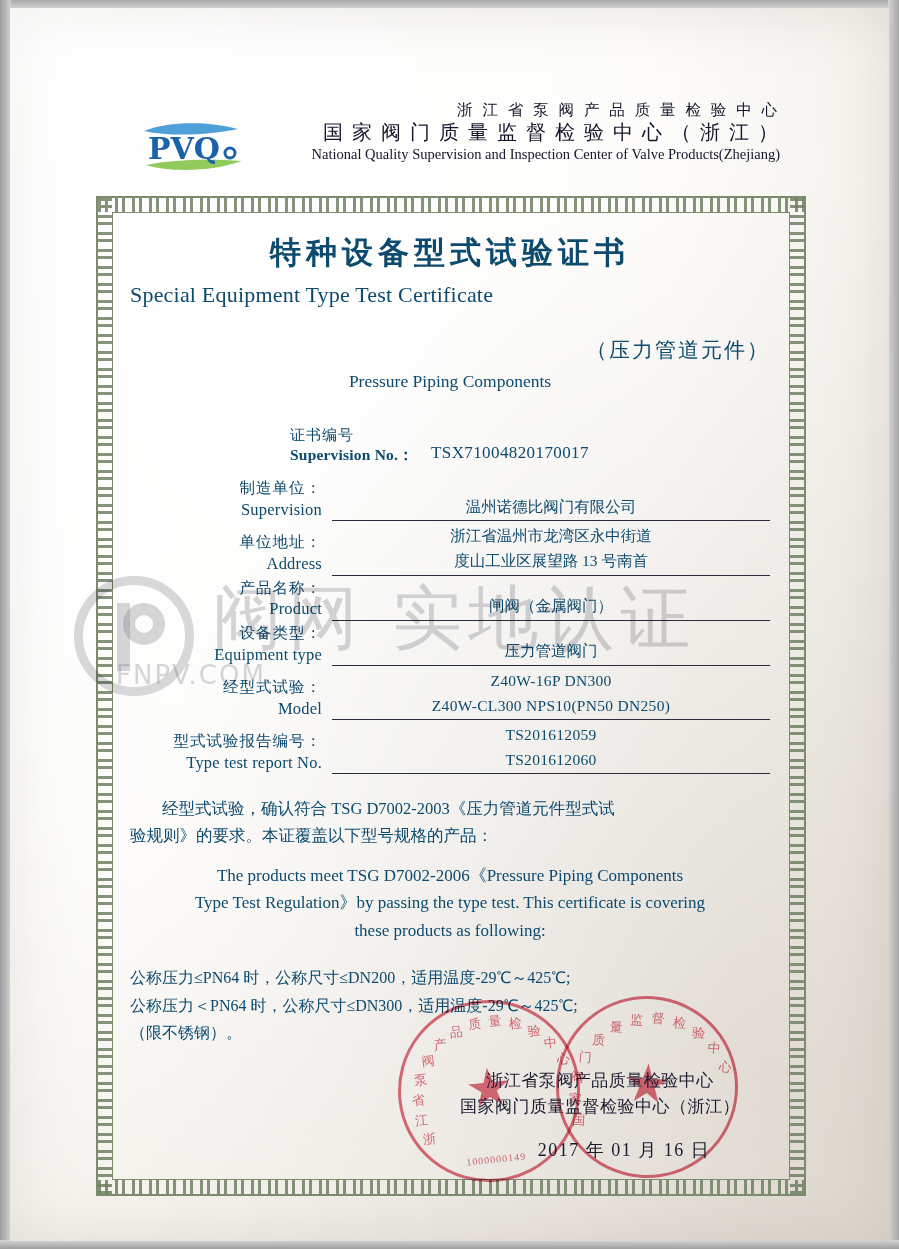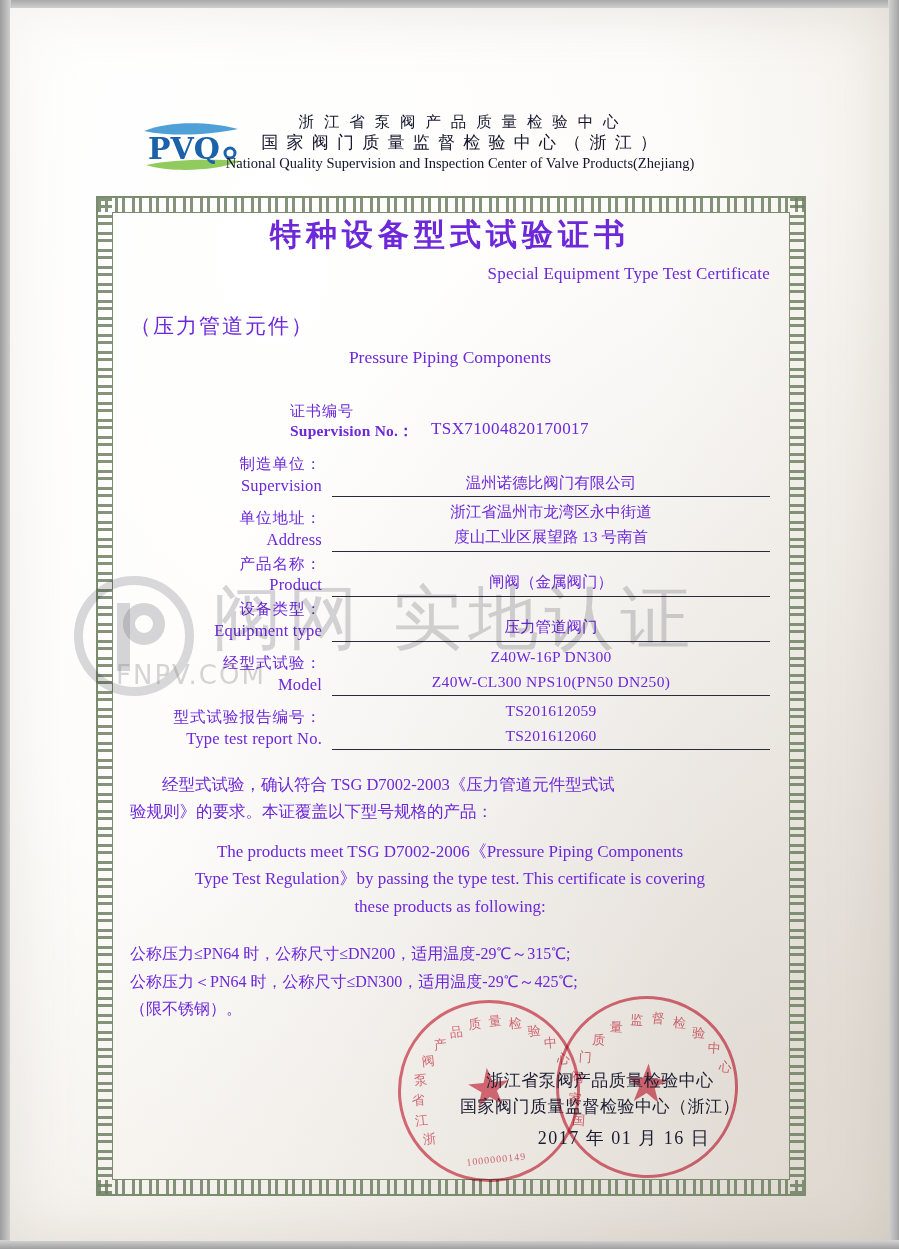--- a/index.html
+++ b/index.html
@@ -53,32 +53,32 @@
   .edge-bottom {
     position: absolute;
     left: 0; bottom: 0; width: 899px; height: 9px;
     background: linear-gradient(0deg,#9f9f9f,#d4d4d4);
   }
 
   
   .header {
     position: absolute;
     left: 140px;
-    top: 112px;
+    top: 100px;
     width: 640px;
-    text-align: center;
+    text-align: right;
   }
   .header .line {
     color: #14142b;
     line-height: 1.28;
     white-space: nowrap;
   }
   .header .cn1 { font-size: 15.5px; letter-spacing: 3px; }
   .header .en1 { font-size: 14.5px; letter-spacing: 0.1px; }
-  .header .cn2 { font-size: 17px; letter-spacing: 2px; }
+  .header .cn2 { font-size: 20px; letter-spacing: 2px; }
   .header .en2 { font-size: 14.5px; }
 
   
   .logo {
     position: absolute;
     left: 138px;
     top: 119px;
     width: 112px;
     height: 58px;
   }
@@ -140,41 +140,41 @@
     background-repeat: no-repeat, no-repeat;
     background-size: 100% 14px, 14px 100%;
     background-position: 0 bottom, right 0;
     opacity: 0.85;
   }
 
   
   .content {
     position: absolute;
     left: 130px;
-    top: 212px;
+    top: 230px;
     width: 640px;
-    color: #6d28d9;
+    color: #0c4a6e;
   }
 
   .title-cn {
     text-align: center;
     font-size: 31px;
     letter-spacing: 5px;
     font-weight: bold;
     font-family: "DejaVu Serif", "Liberation Serif", serif;
     margin-top: 2px;
   }
   .title-en {
-    text-align: right;
-    font-size: 17px;
+    text-align: left;
+    font-size: 22px;
     margin-top: 8px;
     letter-spacing: 0.2px;
   }
   .subtitle-cn {
-    text-align: left;
+    text-align: right;
     font-size: 21px;
     letter-spacing: 2px;
     margin-top: 28px;
   }
   .subtitle-en {
     text-align: center;
     font-size: 17.5px;
     margin-top: 7px;
   }
 
@@ -307,21 +307,21 @@
     position: absolute;
     left: 430px;
     top: 1068px;
     width: 340px;
     text-align: center;
     color: #1b1b30;
   }
   .sign-block div { line-height: 1.5; }
   .sign-block .s1 { font-size: 17px; letter-spacing: 0.5px; }
   .sign-block .s2 { font-size: 17px; letter-spacing: 0.5px; }
-  .sign-block .s3 { font-size: 18px; letter-spacing: 1.5px; margin-top: 6px; padding-left: 48px; }
+  .sign-block .s3 { font-size: 18px; letter-spacing: 1.5px; margin-top: 18px; padding-left: 48px; }
 
   
   .watermark {
     position: absolute;
     left: 60px;
     top: 566px;
     width: 790px;
     height: 140px;
     pointer-events: none;
     color: rgba(120,120,130,0.30);
@@ -499,21 +499,21 @@
       <span>验规则》的要求。本证覆盖以下型号规格的产品：</span>
     </div>
 
     <div class="para-en">
       <div>The products meet TSG D7002-2006《Pressure Piping Components</div>
       <div>Type Test Regulation》by passing the type test. This certificate is covering</div>
       <div>these products as following:</div>
     </div>
 
     <div class="para-cond">
-      <div>公称压力≤PN64 时，公称尺寸≤DN200，适用温度-29℃～315℃;</div>
+      <div>公称压力≤PN64 时，公称尺寸≤DN200，适用温度-29℃～425℃;</div>
       <div>公称压力＜PN64 时，公称尺寸≤DN300，适用温度-29℃～425℃;</div>
       <div>（限不锈钢）。</div>
     </div>
 
   </div>
 
   <div class="seal seal-left">
     <div class="ring-text">
       <span style="transform: rotate(-115deg) translate(0,-78px) rotate(115deg);">浙</span>
       <span style="transform: rotate(-100deg) translate(0,-78px) rotate(100deg);">江</span>

